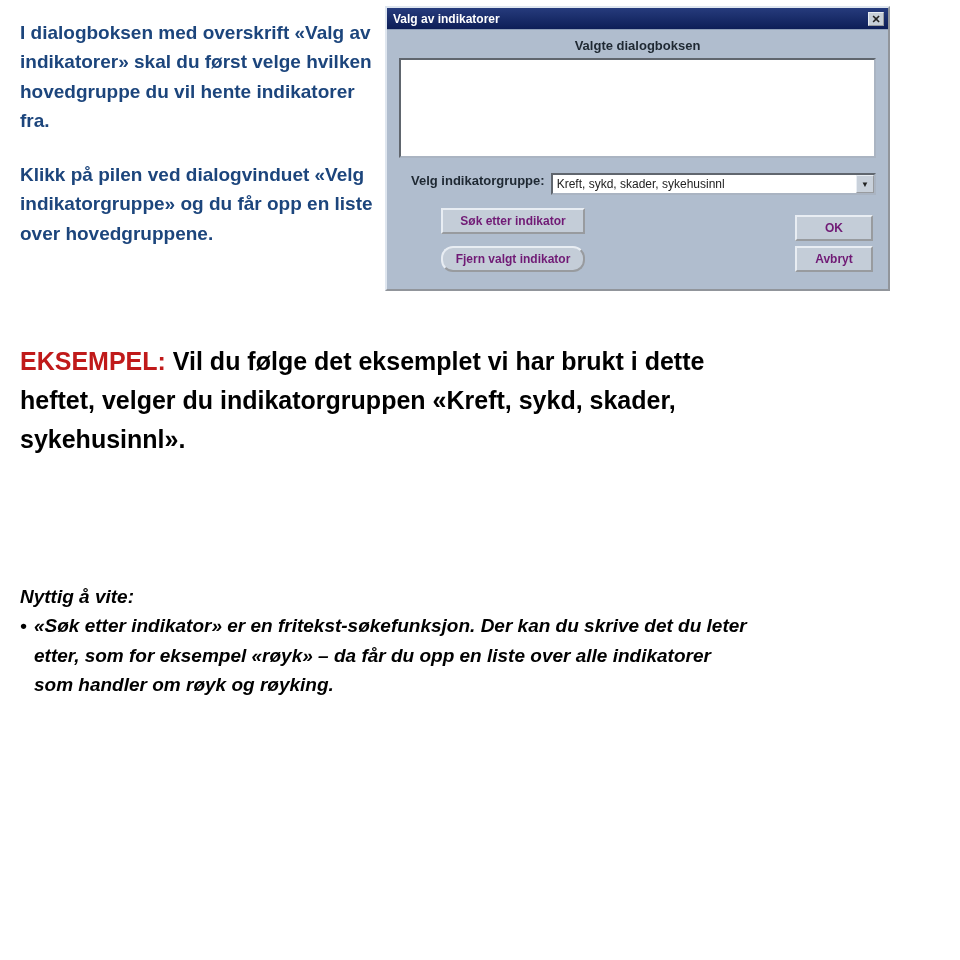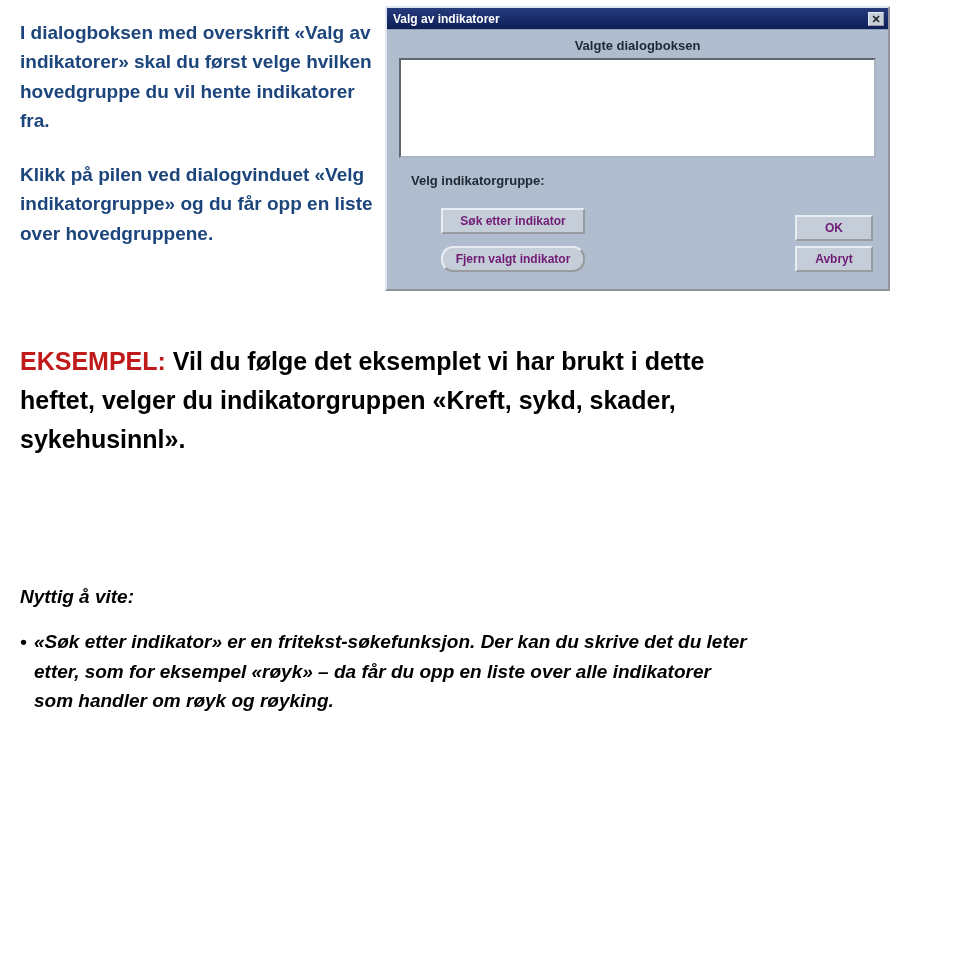--- a/index.html
+++ b/index.html
@@ -156,21 +156,21 @@
     position: absolute;
     left: 20px;
     top: 582px;
     right: 48px;
     font-size: 19px;
     line-height: 1.55;
     font-style: italic;
     font-weight: bold;
     color: #000;
   }
-  .nyttig .hdr { margin-bottom: 16px; }
+  .nyttig .hdr { margin-bottom: 0; }
   .nyttig .bullet { padding-left: 14px; position: relative; margin-bottom: 4px; }
   .nyttig .bullet::before {
     content: "•";
     position: absolute;
     left: 0;
     top: 0;
   }
 </style>
 </head>
 <body>
@@ -184,20 +184,24 @@
 
   <div class="dialog">
     <div class="titlebar">
       <span class="titlebar-title">Valg av indikatorer</span>
       <span class="close-btn">✕</span>
     </div>
     <div class="label-selected">Valgte dialogboksen</div>
     <div class="listbox"></div>
     <div class="row-group">
       <span class="lbl">Velg indikatorgruppe:</span>
+      <div class="dropdown">
+        <span>Kreft, sykd, skader, sykehusinnl</span>
+        <span class="arrow">▼</span>
+      </div>
     </div>
     <div class="dlg-btn btn-search">Søk etter indikator</div>
     <div class="dlg-btn btn-remove">Fjern valgt indikator</div>
     <div class="dlg-btn btn-ok">OK</div>
     <div class="dlg-btn btn-cancel">Avbryt</div>
   </div>
 
   <div class="example">
     <span class="ex-label">EKSEMPEL:</span><span> Vil du følge det eksemplet vi har brukt i dette heftet, velger du indikator­gruppen «Kreft, sykd, skader, sykehusinnl».</span>
   </div>

